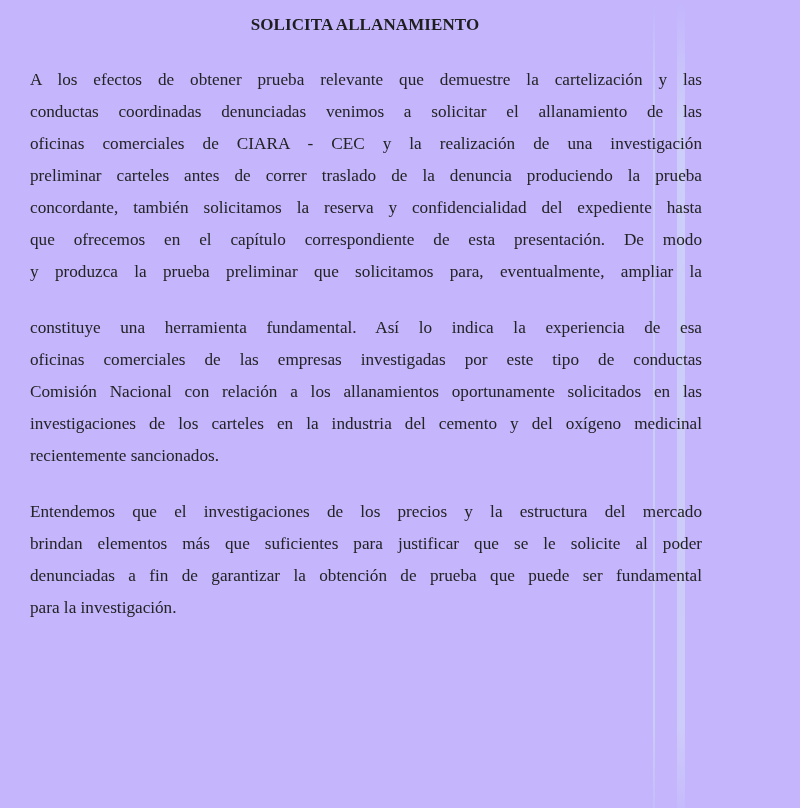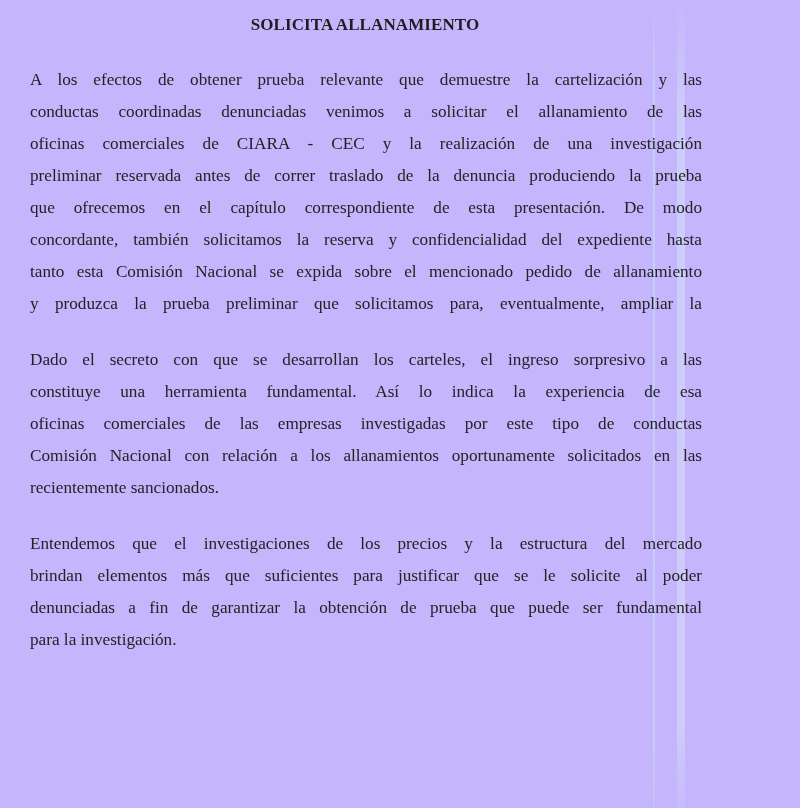--- a/index.html
+++ b/index.html
@@ -83,32 +83,31 @@
   <div class="streak streak-a"></div>
   <div class="streak streak-b"></div>
 
   <div class="title">SOLICITA ALLANAMIENTO</div>
 
   <div class="content">
     <p class="para">
       <span class="line">A los efectos de obtener prueba relevante que demuestre la cartelización y las</span>
       <span class="line">conductas coordinadas denunciadas venimos a solicitar el allanamiento de las</span>
       <span class="line">oficinas comerciales de CIARA - CEC y la realización de una investigación</span>
-      <span class="line">preliminar reservada antes de correr traslado de la denuncia produciendo la prueba</span>
+      <span class="line">preliminar carteles antes de correr traslado de la denuncia produciendo la prueba</span>
+      <span class="line">concordante, también solicitamos la reserva y confidencialidad del expediente hasta</span>
       <span class="line">que ofrecemos en el capítulo correspondiente de esta presentación.  De modo</span>
-      <span class="line">concordante, también solicitamos la reserva y confidencialidad del expediente hasta</span>
-      <span class="line">tanto esta Comisión Nacional se expida sobre el mencionado pedido de allanamiento</span>
       <span class="line">y produzca la prueba preliminar que solicitamos para, eventualmente, ampliar la</span>
     </p>
 
     <p class="para">
-      <span class="line">Dado el secreto con que se desarrollan los carteles, el ingreso sorpresivo a las</span>
       <span class="line">constituye una herramienta fundamental. Así lo indica la experiencia de esa</span>
       <span class="line">oficinas comerciales de las empresas investigadas por este tipo de conductas</span>
       <span class="line">Comisión Nacional con relación a los allanamientos oportunamente solicitados en las</span>
+      <span class="line">investigaciones de los carteles en la industria del cemento y del oxígeno medicinal</span>
       <span class="line last">recientemente sancionados.</span>
     </p>
 
     <p class="para">
       <span class="line">Entendemos que el investigaciones de los precios y la estructura del mercado</span>
       <span class="line">brindan elementos más que suficientes para justificar que se le solicite al poder</span>
       <span class="line">denunciadas a fin de garantizar la obtención de prueba que puede ser fundamental</span>
       <span class="line last">para la investigación.</span>
     </p>
   </div>

